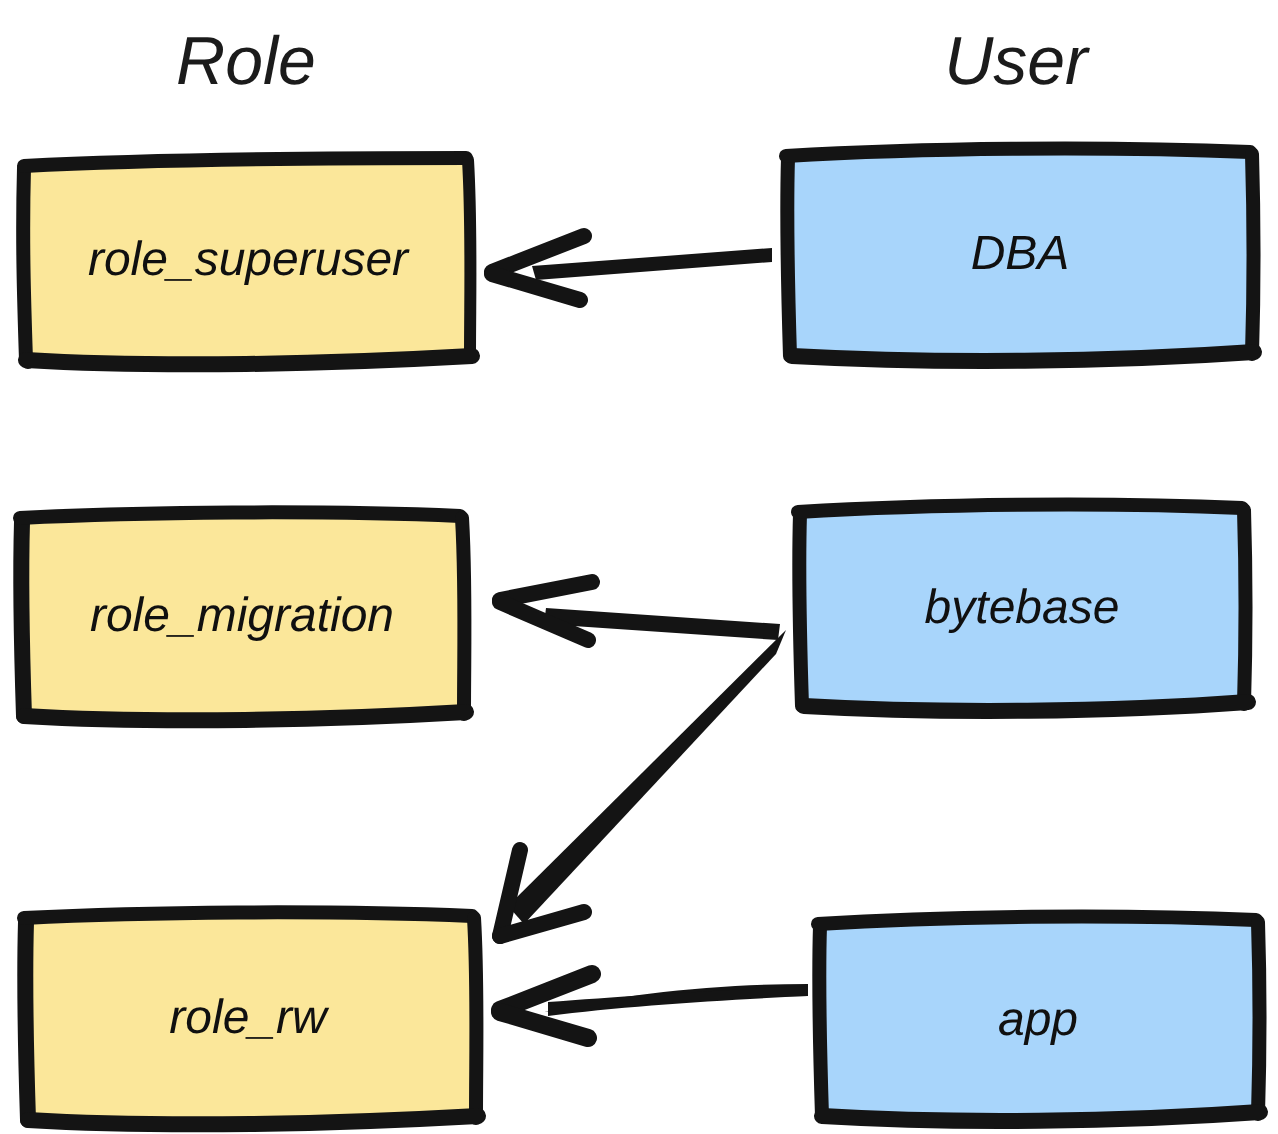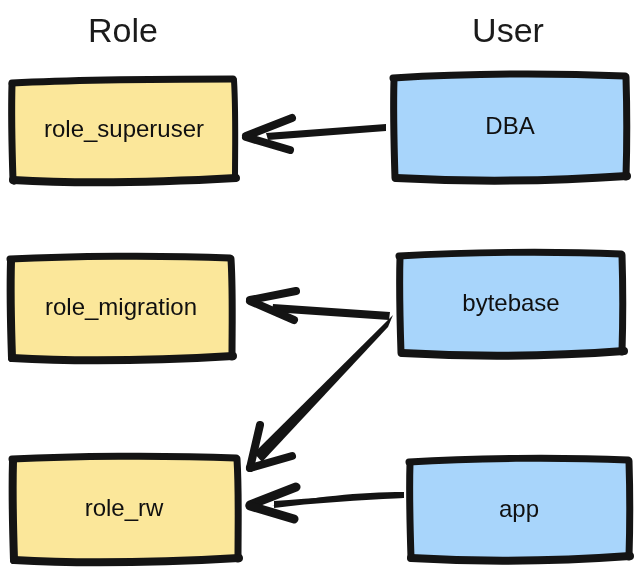--- a/index.html
+++ b/index.html
@@ -13,20 +13,21 @@
     height: 567px;
     position: relative;
     overflow: hidden;
     font-family: "Liberation Sans", sans-serif;
   }
   #diagram-root {
     position: absolute;
     top: 0; left: 0;
     width: 639px;
     height: 399px;
+    font-style: italic;
   }
   svg#diagram-svg {
     position: absolute;
     top: 0; left: 0;
     width: 639px;
     height: 567px;
     display: block;
   }
   .col-heading {
     font-family: "Liberation Sans", sans-serif;

